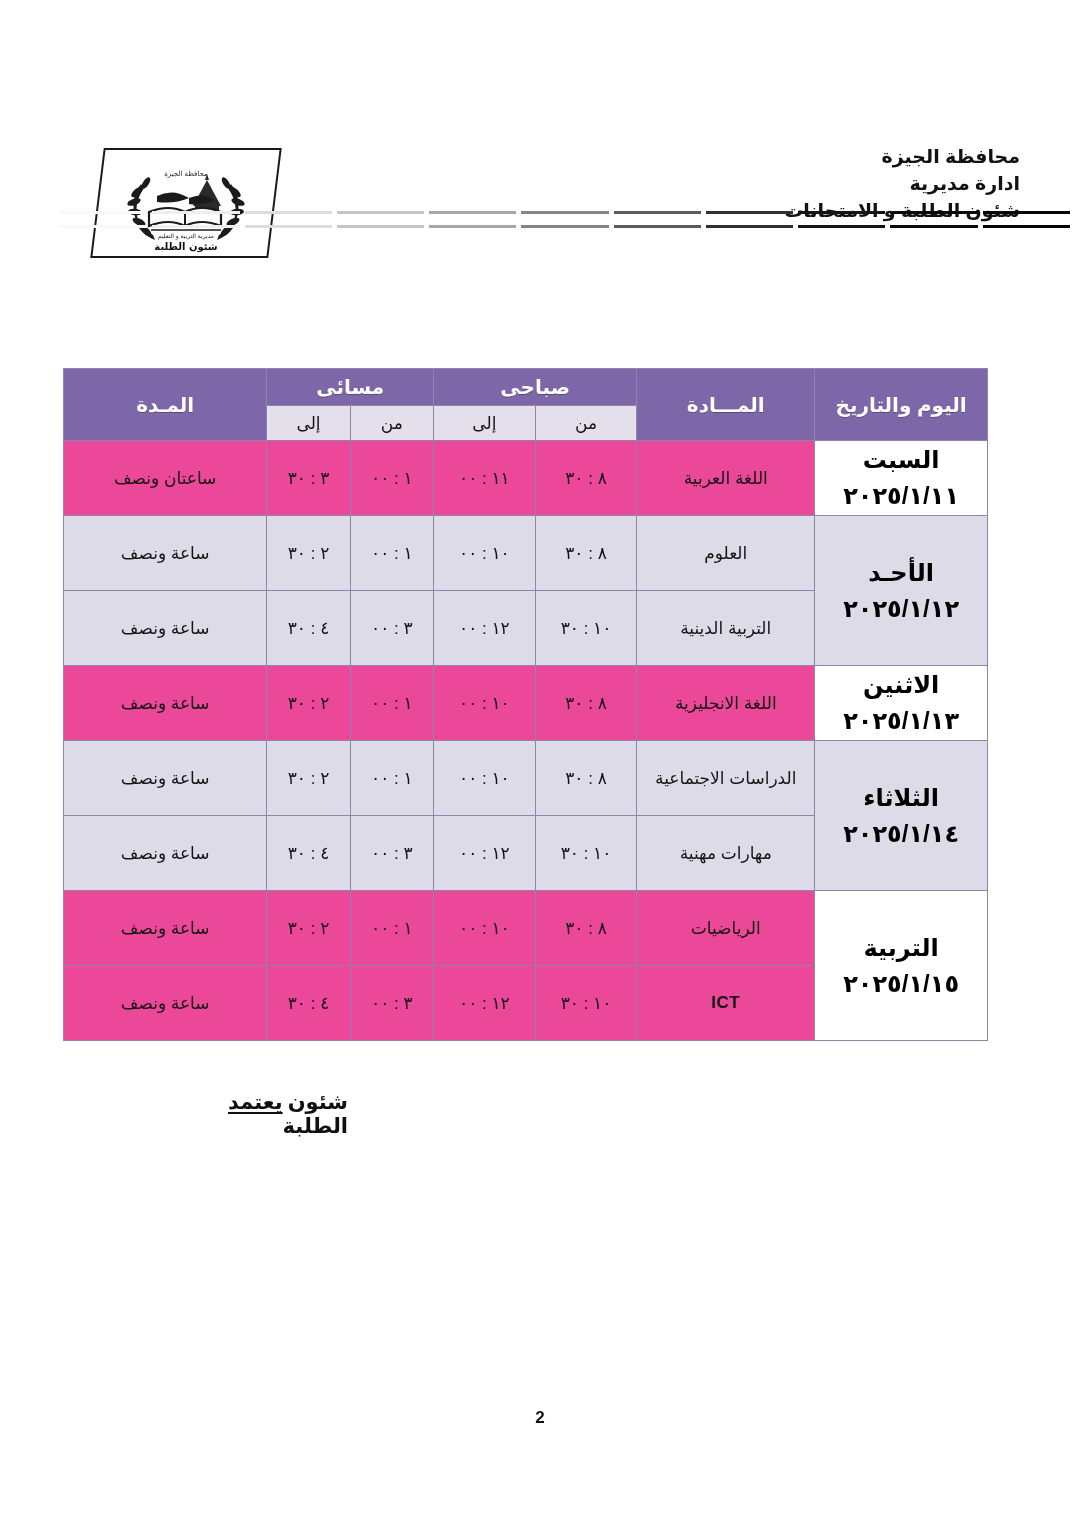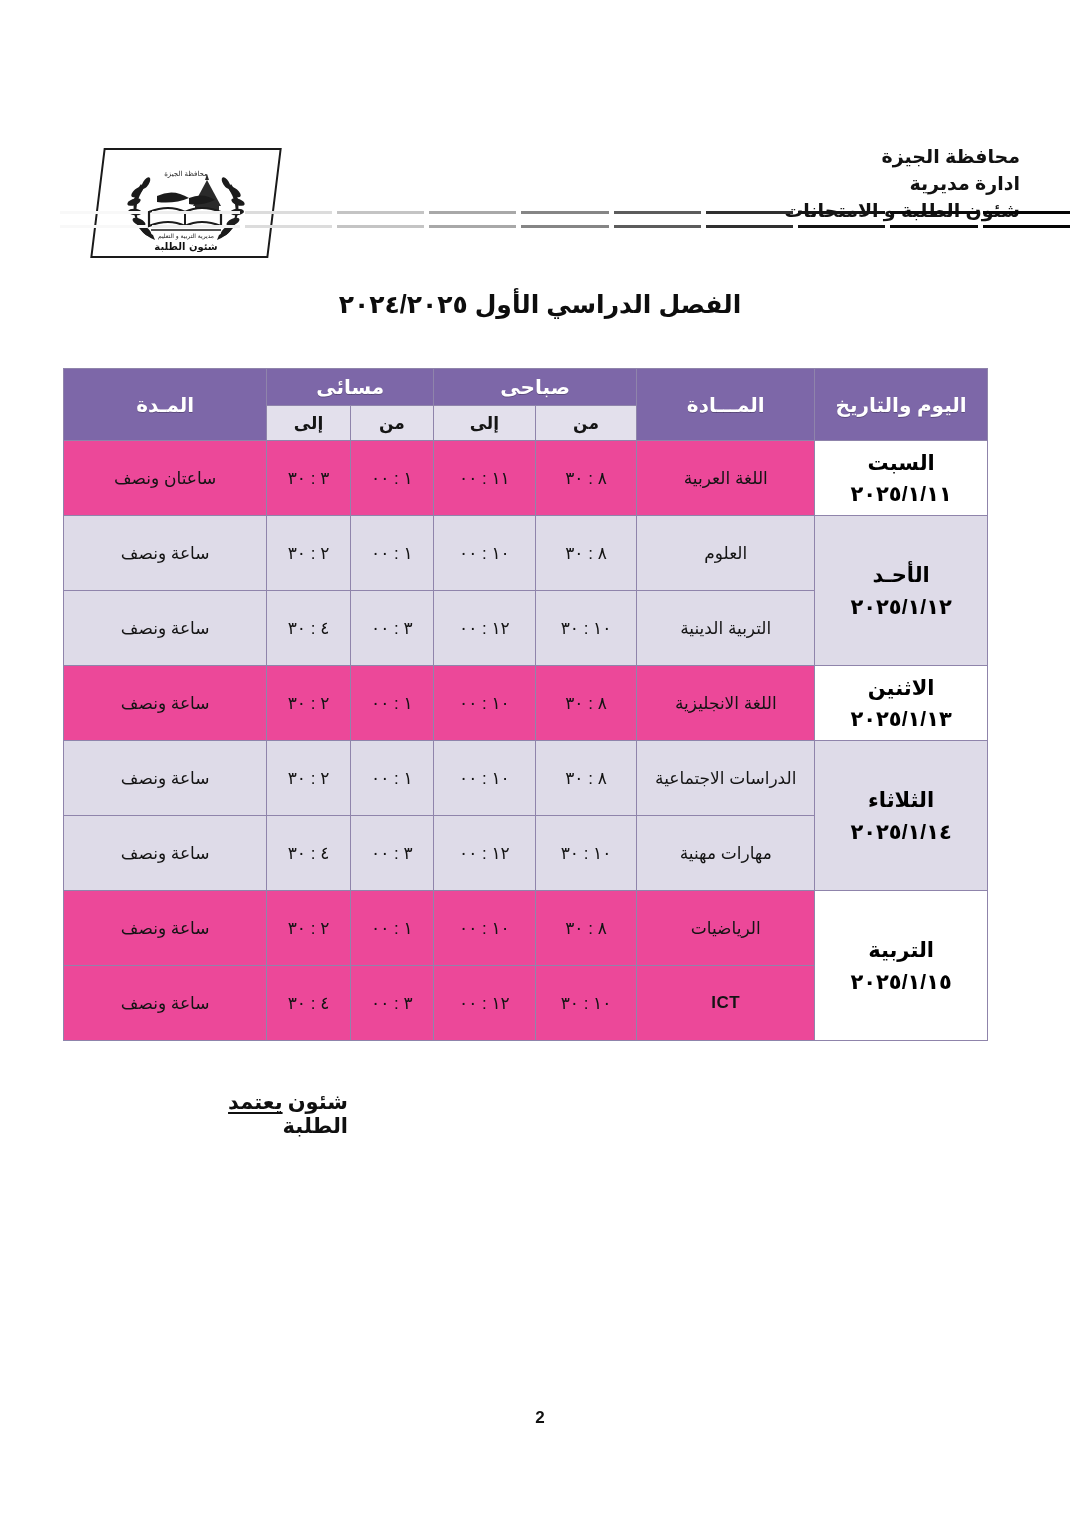--- a/index.html
+++ b/index.html
@@ -148,32 +148,32 @@
     font-size: 20px;
     font-weight: bold;
     height: 36px;
     text-shadow: 0 1px 0 rgba(0,0,0,.25);
   }
   thead th.vmerge { height: 70px; }
   th.subhdr {
     background: #e3e0ec;
     color: #151515;
     font-size: 17px;
-    font-weight: bold;
+    font-weight: normal;
     height: 34px;
     text-shadow: none;
   }
 
   tbody td {
     height: 74px;
     font-size: 17px;
     color: #141414;
   }
   td.daycell {
-    font-size: 21px;
+    font-size: 24px;
     font-weight: bold;
     line-height: 1.5;
     color: #000;
   }
   td.daycell .dname { display:block; letter-spacing: 1px; }
   td.daycell .ddate { display:block; }
   td.subject { font-size: 17px; }
   td.subject.latin { font-weight: bold; letter-spacing: .5px; }
   td.timecell { font-size: 17px; letter-spacing: 1px; }
   td.duration { font-size: 17px; }
@@ -291,21 +291,20 @@
       <span class="rule-seg"></span>
       <span class="rule-seg"></span>
       <span class="rule-seg"></span>
       <span class="rule-seg"></span>
       <span class="rule-seg"></span>
       <span class="rule-seg"></span>
     </div>
   </div>
 
   <div class="titles">
-    <div class="title-sub">الفصل الدراسي الأول ٢٠٢٤/٢٠٢٥</div>
   </div>
 
   <div class="table-wrap">
     <table class="sched">
       <colgroup>
         <col style="width:170px">
         <col style="width:175px">
         <col style="width:100px">
         <col style="width:100px">
         <col style="width:82px">

